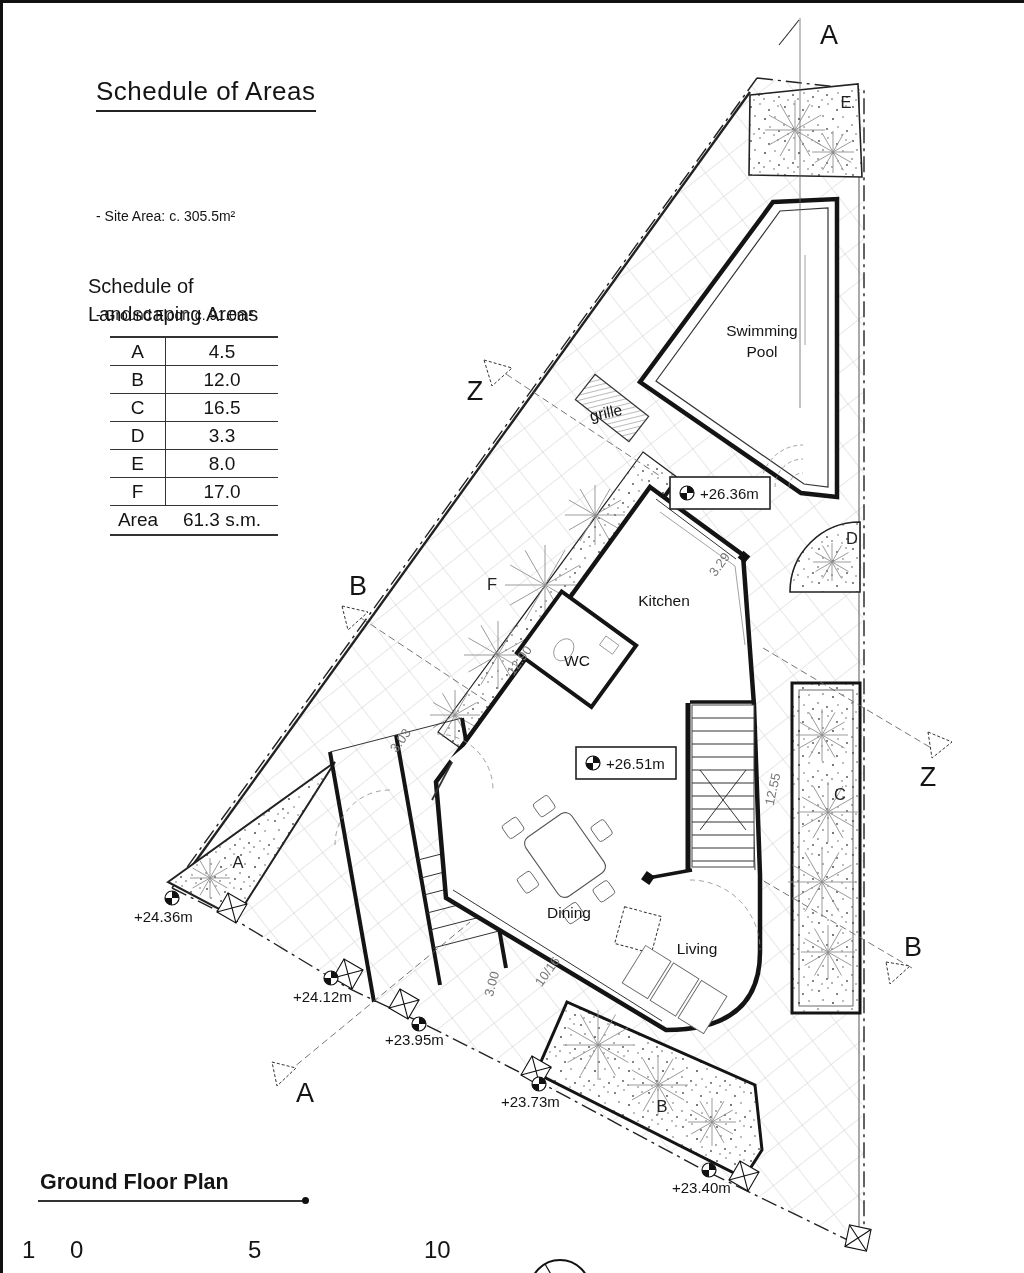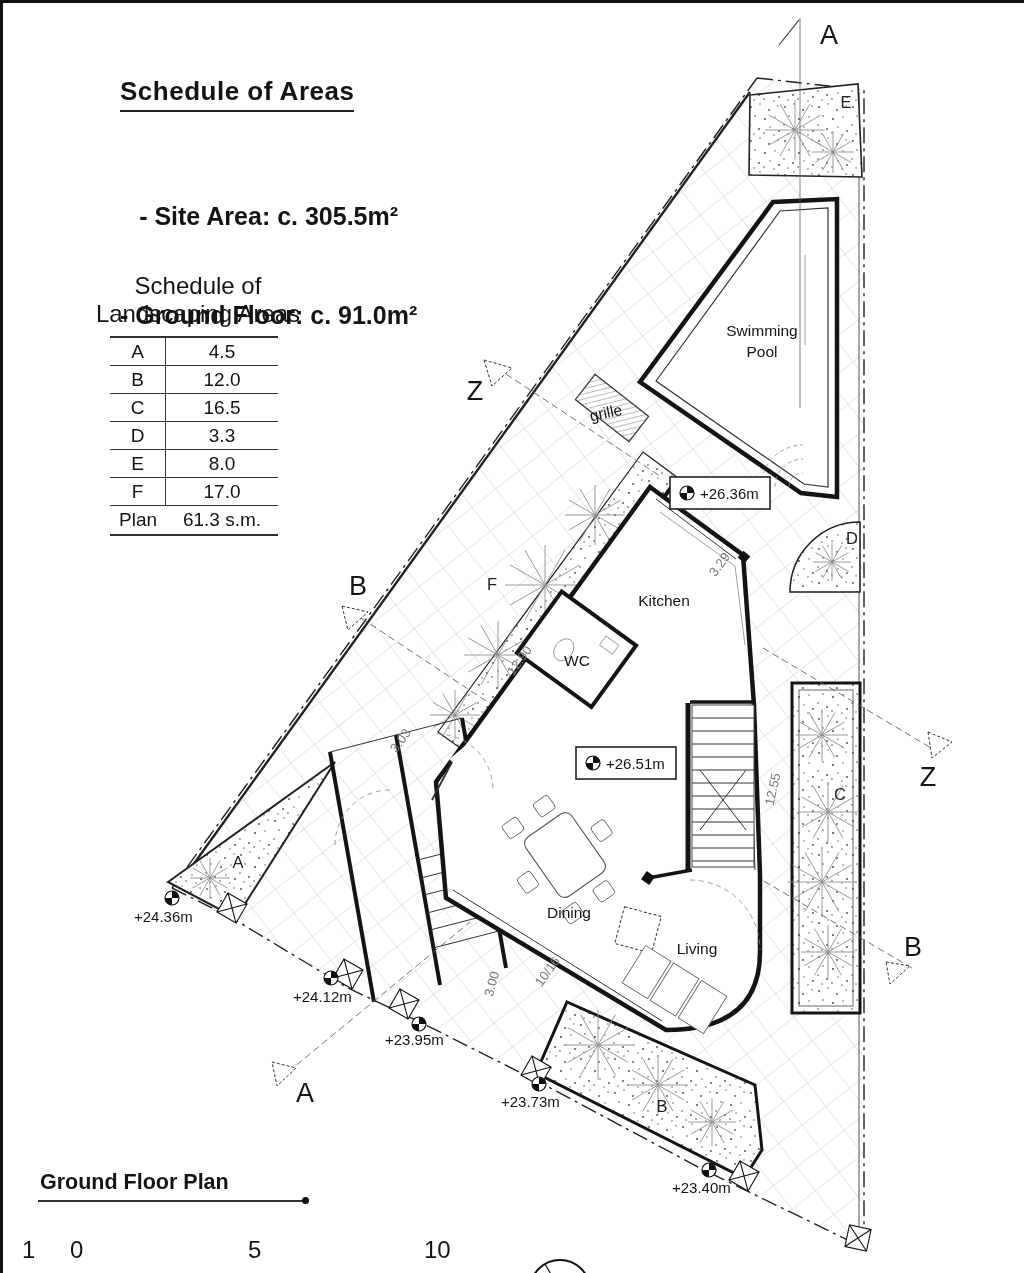--- a/index.html
+++ b/index.html
@@ -1,26 +1,26 @@
 <!DOCTYPE html>
 <html><head>
 <meta charset="utf-8">
 <style>
   html,body{margin:0;padding:0;background:#fff;}
   body{width:1024px;height:1273px;position:relative;overflow:hidden;
        font-family:"Liberation Sans",sans-serif;color:#141414;}
   .abs{position:absolute;}
   #frame{left:0;top:0;width:1021px;height:1273px;border-top:3px solid #111;border-left:3px solid #111;}
   
-  #soa{left:120px;top:76px;font-weight:bold;}
+  #soa{left:96px;top:76px;}
   #soa .t{font-size:26px;letter-spacing:.5px;border-bottom:2px solid #222;padding-bottom:3px;display:inline-block;}
-  #soa .items{margin-top:22px;font-size:25px;line-height:33px;white-space:pre;text-align:center;}
+  #soa .items{margin-top:22px;font-size:14px;line-height:33px;white-space:pre;}
   
   #lsa{left:88px;top:272px;width:220px;}
-  #lsa .t{font-size:24px;text-align:center;line-height:28px;}
+  #lsa .t{font-size:20px;line-height:28px;}
   .ls-table{margin:8px 0 0 22px;width:168px;border-top:2px solid #333;font-size:19px;}
   .ls-row{display:grid;grid-template-columns:56px 1fr;border-bottom:1.5px solid #333;}
   .ls-row span{display:block;text-align:center;padding:2.5px 0;}
   .ls-row span:first-child{border-right:1.5px solid #333;}
   .ls-total{display:grid;grid-template-columns:56px 1fr;border-bottom:2px solid #333;padding:3px 0;}
   .ls-total span{text-align:center;}
   
   #gfp-title{left:40px;top:1170px;font-size:21.5px;font-weight:bold;}
   #gfp-line{left:38px;top:1200px;width:265px;height:2px;background:#333;}
   #gfp-dot{left:302px;top:1197px;width:7px;height:7px;border-radius:50%;background:#111;}
@@ -316,21 +316,21 @@
       </div>
     <div class="ls-row">
         <span>E</span>
         <span>8.0</span>
       </div>
     <div class="ls-row">
         <span>F</span>
         <span>17.0</span>
       </div>
     <div class="ls-total">
-        <span>Plan</span>
+        <span>Area</span>
         <span>61.3 s.m.</span>
       </div>
   </div>
 </div>
 
 <div id="gfp-title" class="abs">Ground Floor Plan</div>
 <div id="gfp-line" class="abs"></div>
 <div id="gfp-dot" class="abs"></div>
 <span class="abs tick" style="left:22px">1</span>
 <span class="abs tick" style="left:70px">0</span>

